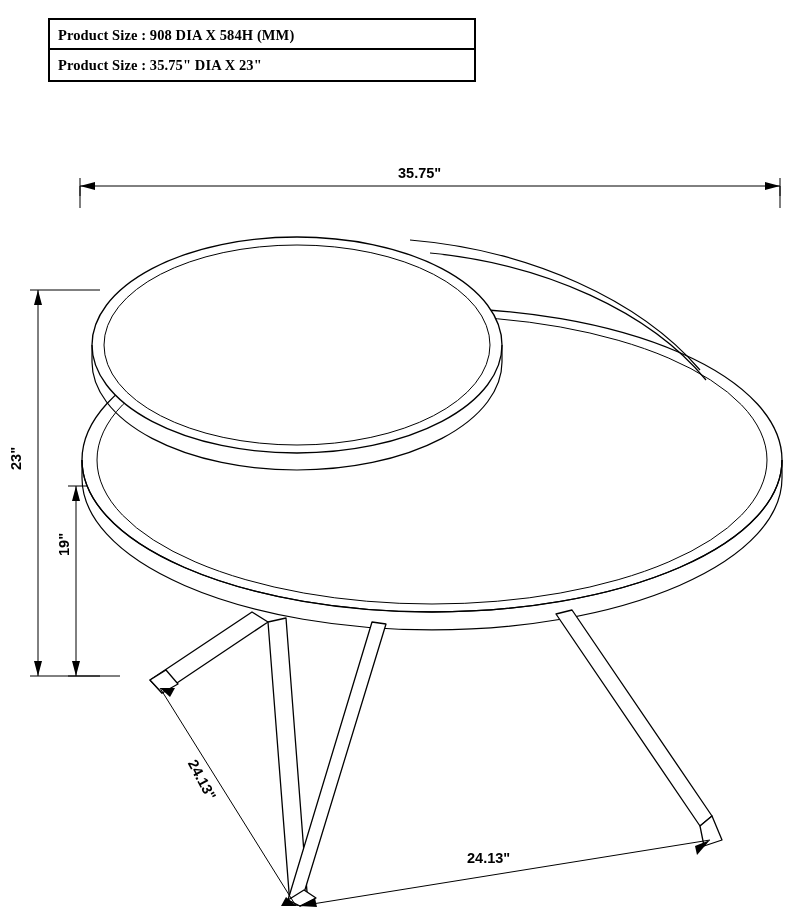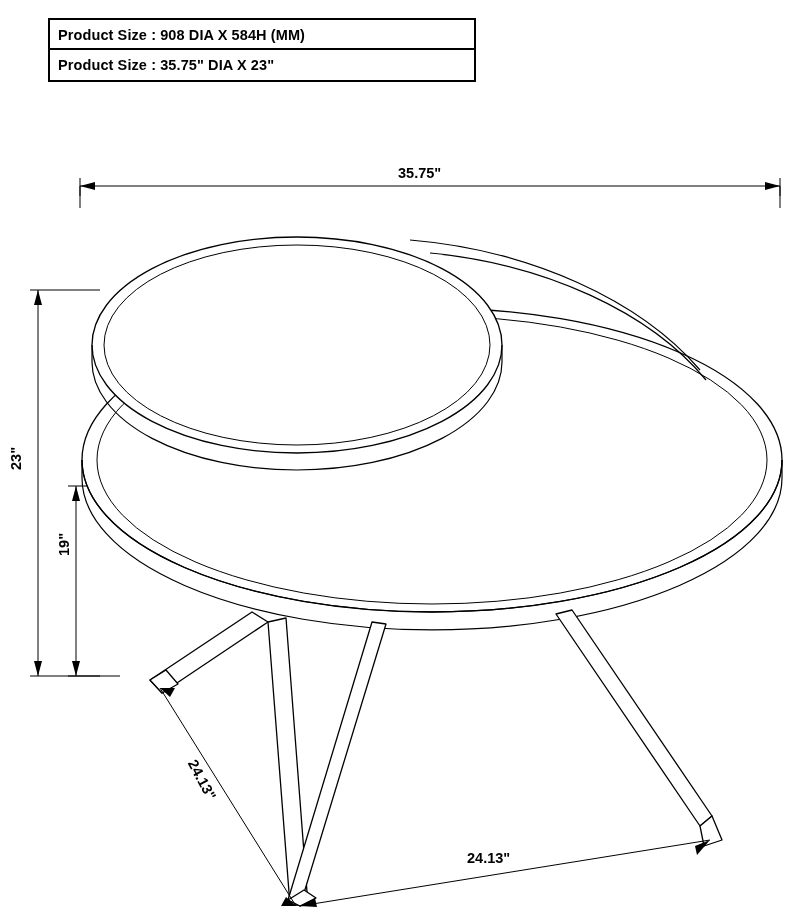--- a/index.html
+++ b/index.html
@@ -35,20 +35,21 @@
     display: block;
     border-bottom: 2px solid #000;
     height: 30px;
     line-height: 30px;
     padding-left: 8px;
     font-size: 14.5px;
     font-weight: bold;
     letter-spacing: 0.1px;
     white-space: nowrap;
     box-sizing: border-box;
+    font-family: Liberation Serif, serif;
   }
   .spec-row:last-child {
     border-bottom: none;
   }
   
   .dim {
     position: absolute;
     font-size: 14.5px;
     font-weight: bold;
     white-space: nowrap;

